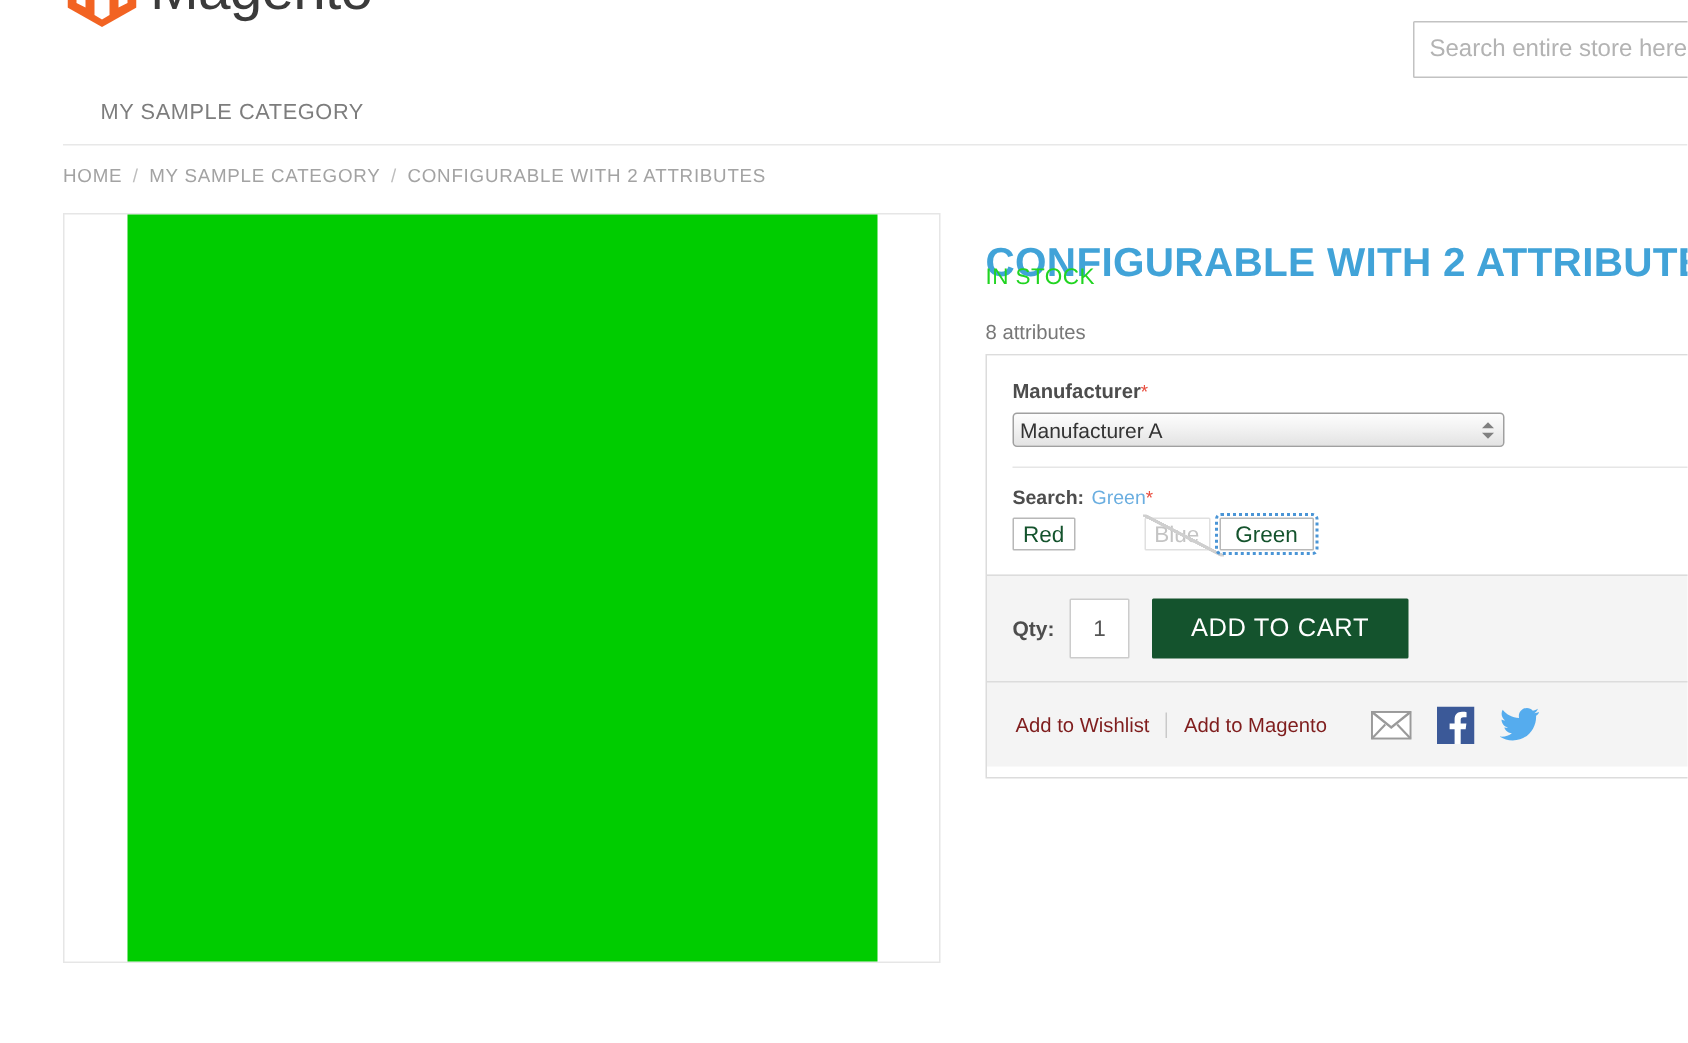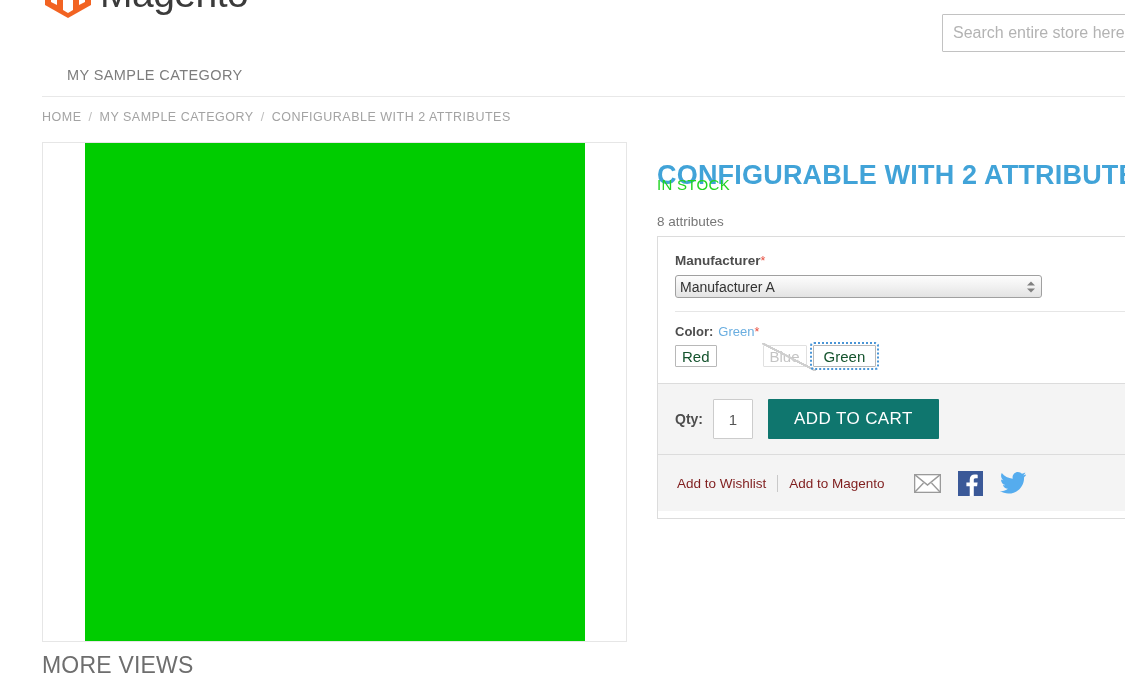--- a/index.html
+++ b/index.html
@@ -99,21 +99,21 @@
     background: #fff;
     overflow: hidden;
   }
   .opt-section { padding: 16px 17px 0 17px; background: #fff; }
   .opt-label {
     font-size: 13.5px; color: #4d4d4d; font-weight: bold;
     margin-bottom: 7px; display: block;
   }
   .req-star { color: #e84c3d; font-weight: normal; font-size: 12.5px; }
   select.manufacturer-select {
-    width: 367px; height: 23px;
+    width: 328px; height: 23px;
     font-size: 14px;
     font-family: "Liberation Sans", sans-serif;
     color: #333;
     padding: 1px 4px;
     border: 1px solid #a0a0a0;
     border-radius: 3px;
     background: linear-gradient(to bottom, #fdfdfd 0%, #f1f1f1 50%, #e3e3e3 100%);
     -webkit-appearance: none; appearance: none;
     background-clip: padding-box;
   }
@@ -175,21 +175,21 @@
   .qty-input {
     width: 40px; height: 40px;
     border: 1px solid #cccccc; background: #fff;
     text-align: center; font-size: 15px; color: #555;
     font-family: "Liberation Sans", sans-serif;
     border-radius: 1px; outline: none;
   }
   .add-to-cart {
     margin-left: 15px;
     height: 40px; padding: 0 26px;
-    background: #0f766e; border: none;
+    background: #14532d; border: none;
     color: #fff; font-size: 17px; letter-spacing: 0.4px;
     cursor: pointer;
     font-family: "Liberation Sans", sans-serif;
     border-radius: 1px;
   }
 
   .share-row {
     border-top: 1px solid #dcdcdc;
     background: #f4f4f4;
     height: 57px;
@@ -232,21 +232,20 @@
     <span class="crumb">HOME</span>
     <span class="crumb-sep">/</span>
     <span class="crumb">MY SAMPLE CATEGORY</span>
     <span class="crumb-sep">/</span>
     <span class="crumb current">CONFIGURABLE WITH 2 ATTRIBUTES</span>
   </div>
 
   <div class="media-box">
     <div class="media-img"></div>
   </div>
-  <div class="more-views">MORE VIEWS</div>
 
   <h1 class="product-title">CONFIGURABLE WITH 2 ATTRIBUTES</h1>
   <div class="stock-status">IN STOCK</div>
   <div class="sku">8 attributes</div>
 
   <div class="options-box">
 
     <div class="opt-section">
       <label class="opt-label">
         <span>Manufacturer</span><span class="req-star">*</span>
@@ -259,21 +258,21 @@
           <span class="spin-up"></span>
           <span class="spin-down"></span>
         </span>
       </span>
     </div>
 
     <div class="opt-divider"></div>
 
     <div class="color-row">
       <div class="color-head">
-        <span class="c-label">Color:</span><span class="c-value">Green</span><span class="req-star">*</span>
+        <span class="c-label">Search:</span><span class="c-value">Green</span><span class="req-star">*</span>
       </div>
       <div class="swatches">
         <span class="swatch">Red</span>
         <span class="swatch disabled">Blue</span>
         <span class="swatch selected">Green</span>
       </div>
     </div>
 
     <div class="qty-row">
       <span class="qty-label">Qty:</span>

